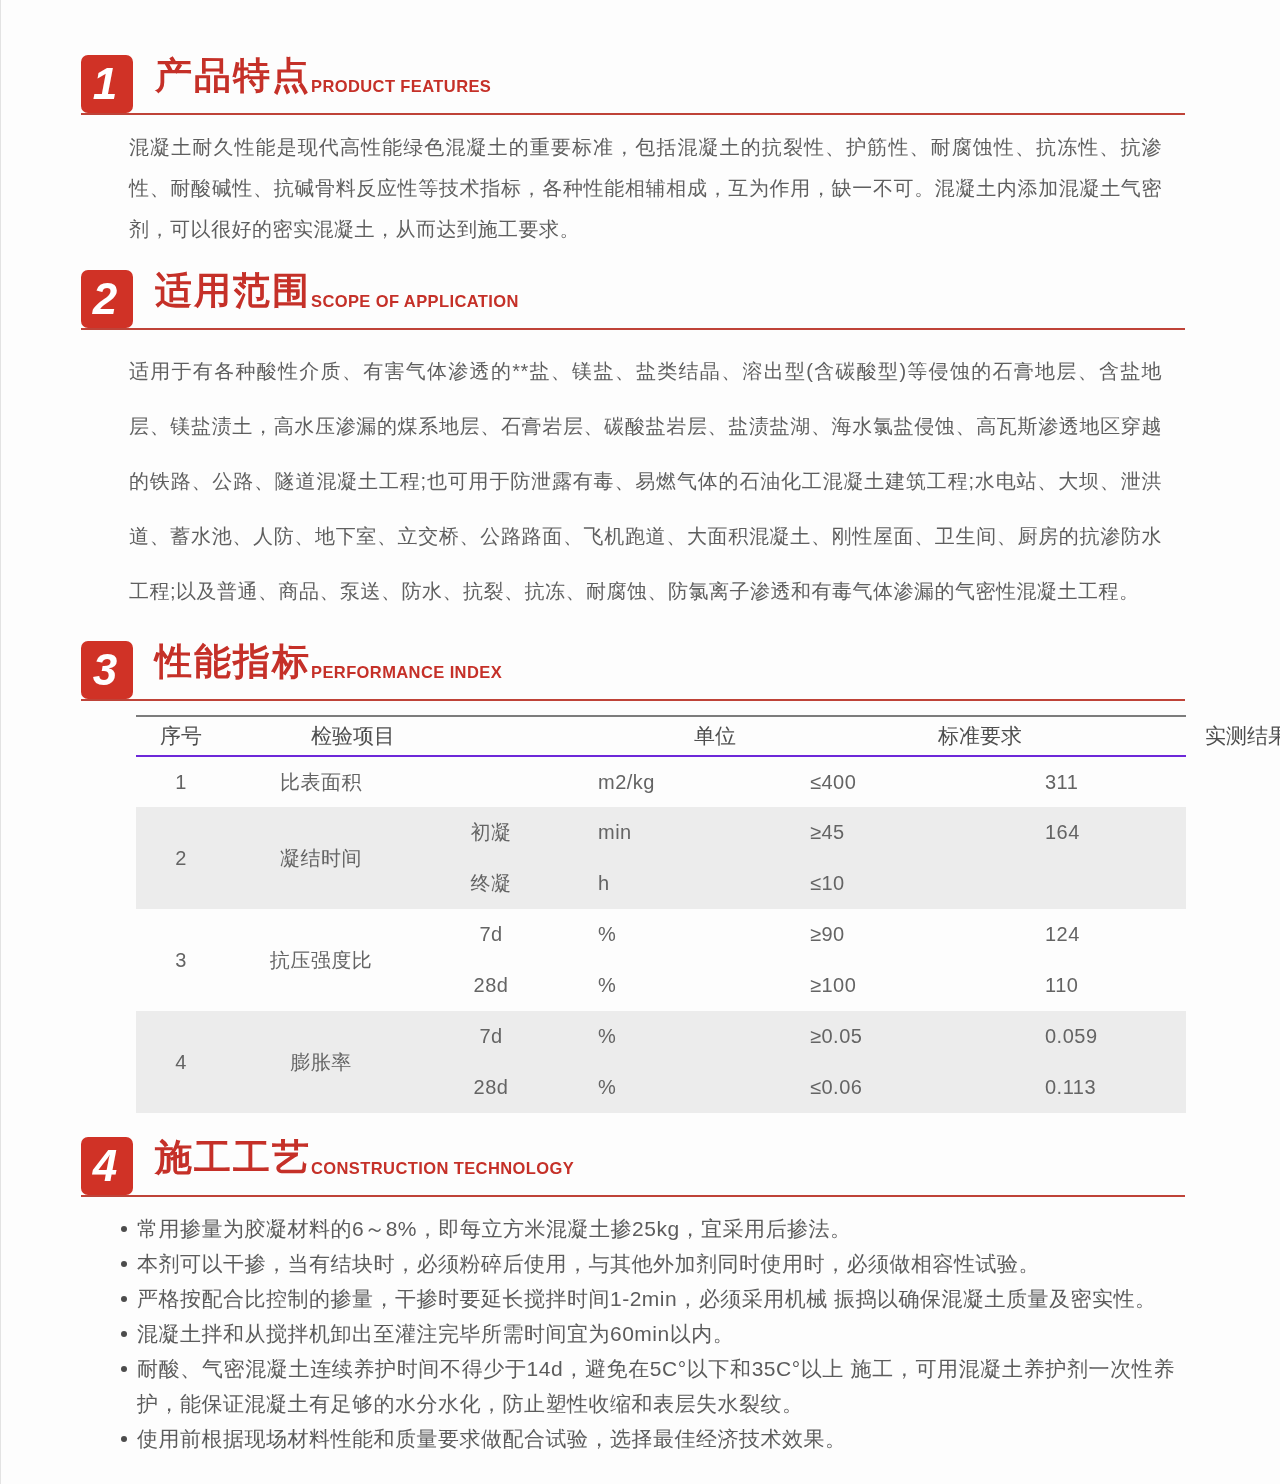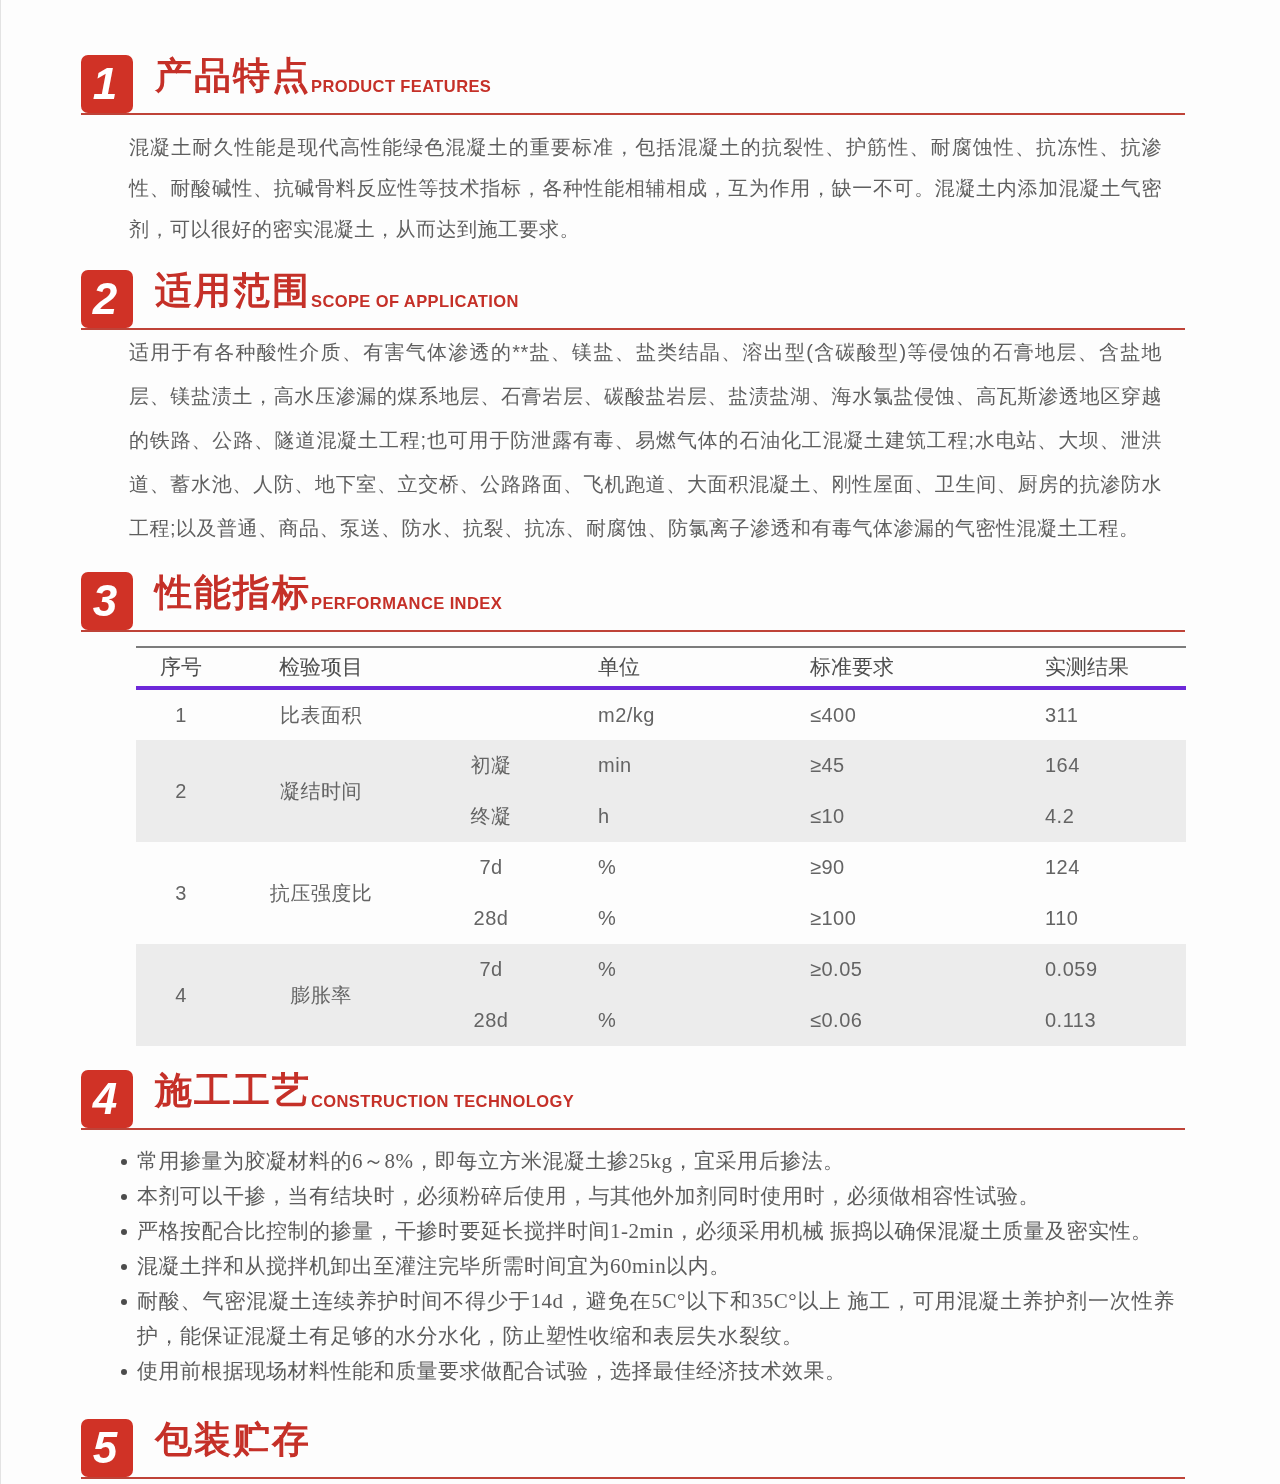--- a/index.html
+++ b/index.html
@@ -61,39 +61,40 @@
   }
   .body-text {
     margin: 12px 23px 0 48px;
     font-size: 20px;
     line-height: 41px;
     color: #5f5f5f;
     text-align: justify;
     letter-spacing: 0.5px;
   }
   .sec-2 { margin-top: 20px; }
-  .sec-2 .body-text { line-height: 44px; margin-top: 0; }
+  .sec-2 .body-text { line-height: 55px; margin-top: 14px; }
   .sec-3 { margin-top: 22px; }
   .sec-4 { margin-top: 24px; }
   .sec-5 { margin-top: 30px; }
 
   
   .perf-table {
     margin-top: 14px;
     margin-left: 55px;
     width: 1050px;
   }
   .t-head, .t-row {
     display: grid;
     grid-template-columns: 90px 190px 150px 212px 235px 173px;
   }
   .t-head {
     height: 38px;
     border-top: 2px solid #7c7c7c;
-    border-bottom: 4px solid #6d28d9;
+    border-bottom: 2px solid #6d28d9;
+    gap: 32px;
   }
   .th {
     display: flex;
     align-items: center;
     font-size: 21px;
     color: #4f4f4f;
   }
   .th.c-no, .th.c-item { justify-content: center; }
   .th.c-unit, .th.c-std, .th.c-meas { padding-left: 32px; }
   .t-row.single { grid-auto-rows: 50px; }
@@ -108,21 +109,20 @@
     letter-spacing: 0.5px;
   }
   .cell-no, .cell-item, .cell-sub { justify-content: center; }
   .cell-unit, .cell-std, .cell-meas { padding-left: 32px; }
 
   
   .bullets {
     list-style: none;
     margin: 14px 0 0 0;
     padding: 0 10px 0 38px;
-    font-family: Liberation Serif, serif;
   }
   .bullets li {
     position: relative;
     padding-left: 18px;
     font-size: 21px;
     line-height: 35px;
     color: #5c5c5c;
     letter-spacing: 0.5px;
     text-align: justify;
   }
@@ -189,21 +189,20 @@
       <div class="t-row double shaded">
         <div class="cell cell-no">2</div>
         <div class="cell cell-item">凝结时间</div>
         <div class="cell cell-sub">初凝</div>
         <div class="cell cell-unit">min</div>
         <div class="cell cell-std">≥45</div>
         <div class="cell cell-meas">164</div>
         <div class="cell cell-sub">终凝</div>
         <div class="cell cell-unit">h</div>
         <div class="cell cell-std">≤10</div>
-        <div class="cell cell-meas">4.2</div>
       </div>
 
       <div class="t-row double">
         <div class="cell cell-no">3</div>
         <div class="cell cell-item">抗压强度比</div>
         <div class="cell cell-sub">7d</div>
         <div class="cell cell-unit">%</div>
         <div class="cell cell-std">≥90</div>
         <div class="cell cell-meas">124</div>
         <div class="cell cell-sub">28d</div>

